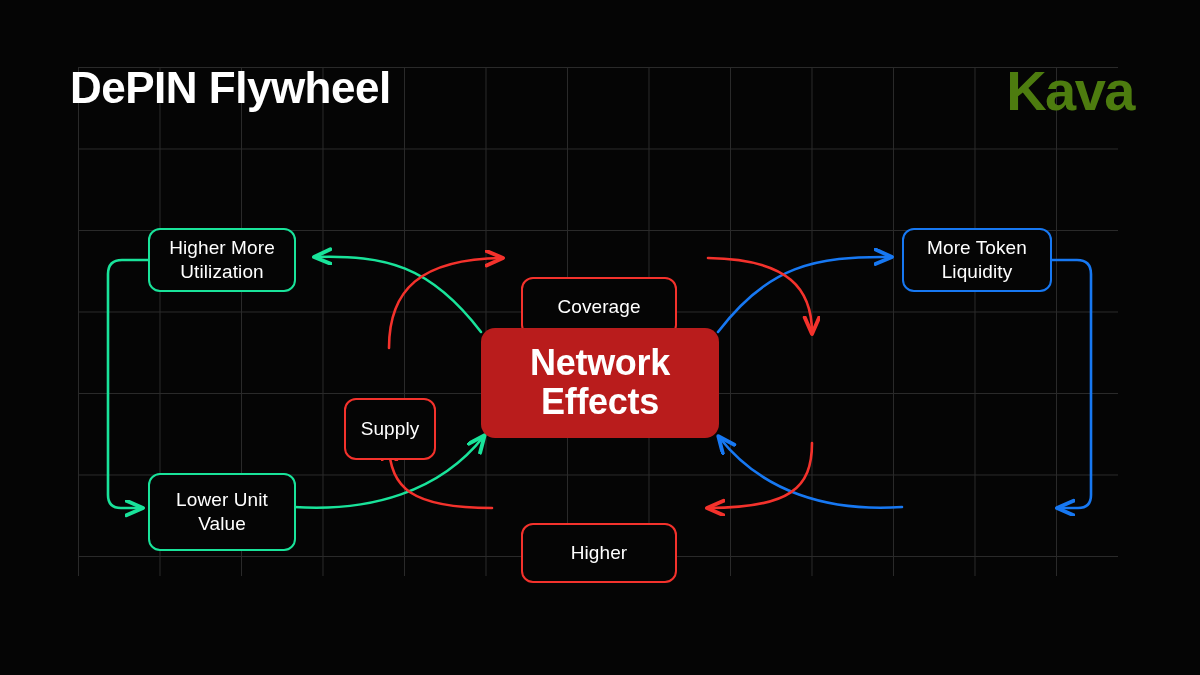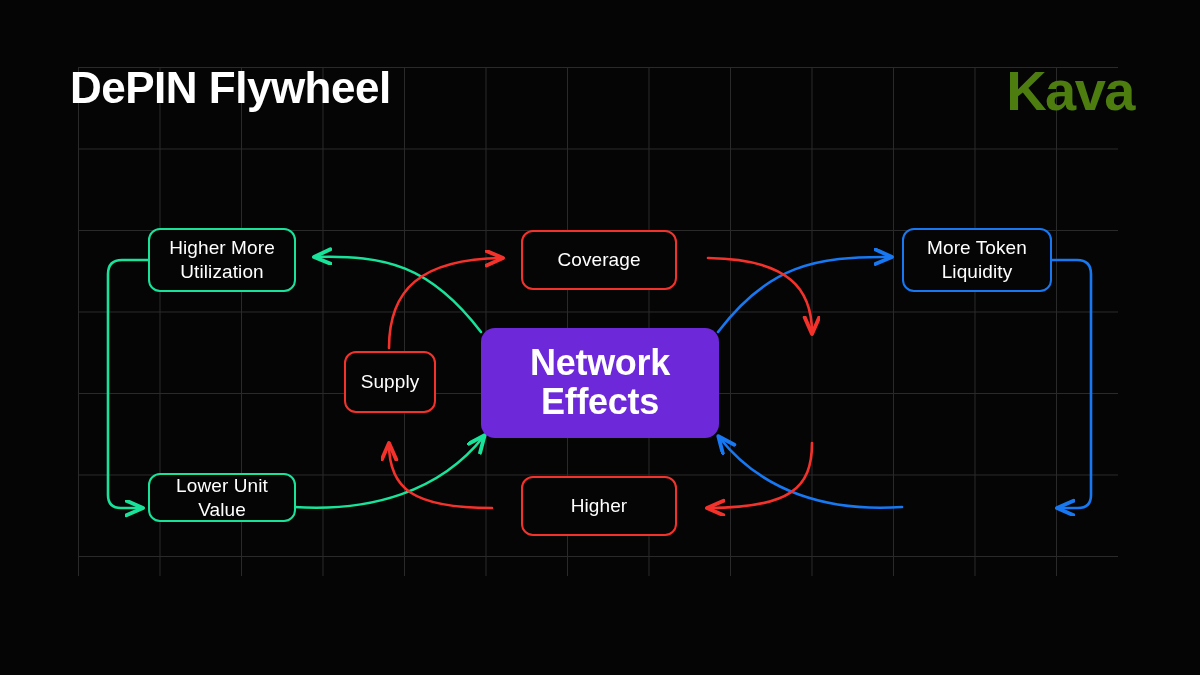--- a/index.html
+++ b/index.html
@@ -66,23 +66,23 @@
     color: #ffffff;
     background: #050505;
     border-radius: 12px;
     border: 2.5px solid #888;
     font-size: 19px;
     line-height: 1.25;
     letter-spacing: 0.1px;
   }
   .node.green  { border-color: #19e39a; }
   .node.blue   { border-color: #1778f2; }
-  .node.red    { border-color: #f4322c; }
+  .node.red    { border-color: #f4322c; margin-top: 47px; }
   .node.center {
-    background: #6d28d9;
+    background: #b91c1c;
     border: none;
     border-radius: 14px;
     font-size: 36px;
     font-weight: bold;
     line-height: 1.08;
     letter-spacing: -0.3px;
   }
 </style>
 </head>
 <body>
@@ -128,21 +128,21 @@
     <path d="M 492 508 C 412 508 389 488 389 444" fill="none" stroke="#f4322c" stroke-width="2.6" stroke-linecap="round" marker-end="url(#ah-red)"></path>
   </svg>
 
   <div class="node green" style="left:148px; top:228px; width:148px; height:64px;">
     <span>
       <span>Higher More</span><br>
       <span>Utilization</span>
     </span>
   </div>
 
-  <div class="node green" style="left:148px; top:473px; width:148px; height:49px;">
+  <div class="node green" style="left:148px; top:473px; width:148px; height:78px;">
     <span>
       <span>Lower Unit</span><br>
       <span>Value</span>
     </span>
   </div>
 
   <div class="node blue" style="left:902px; top:228px; width:150px; height:64px;text-align:center;">
     <span>
       <span>More Token</span><br>
       <span>Liquidity</span>

